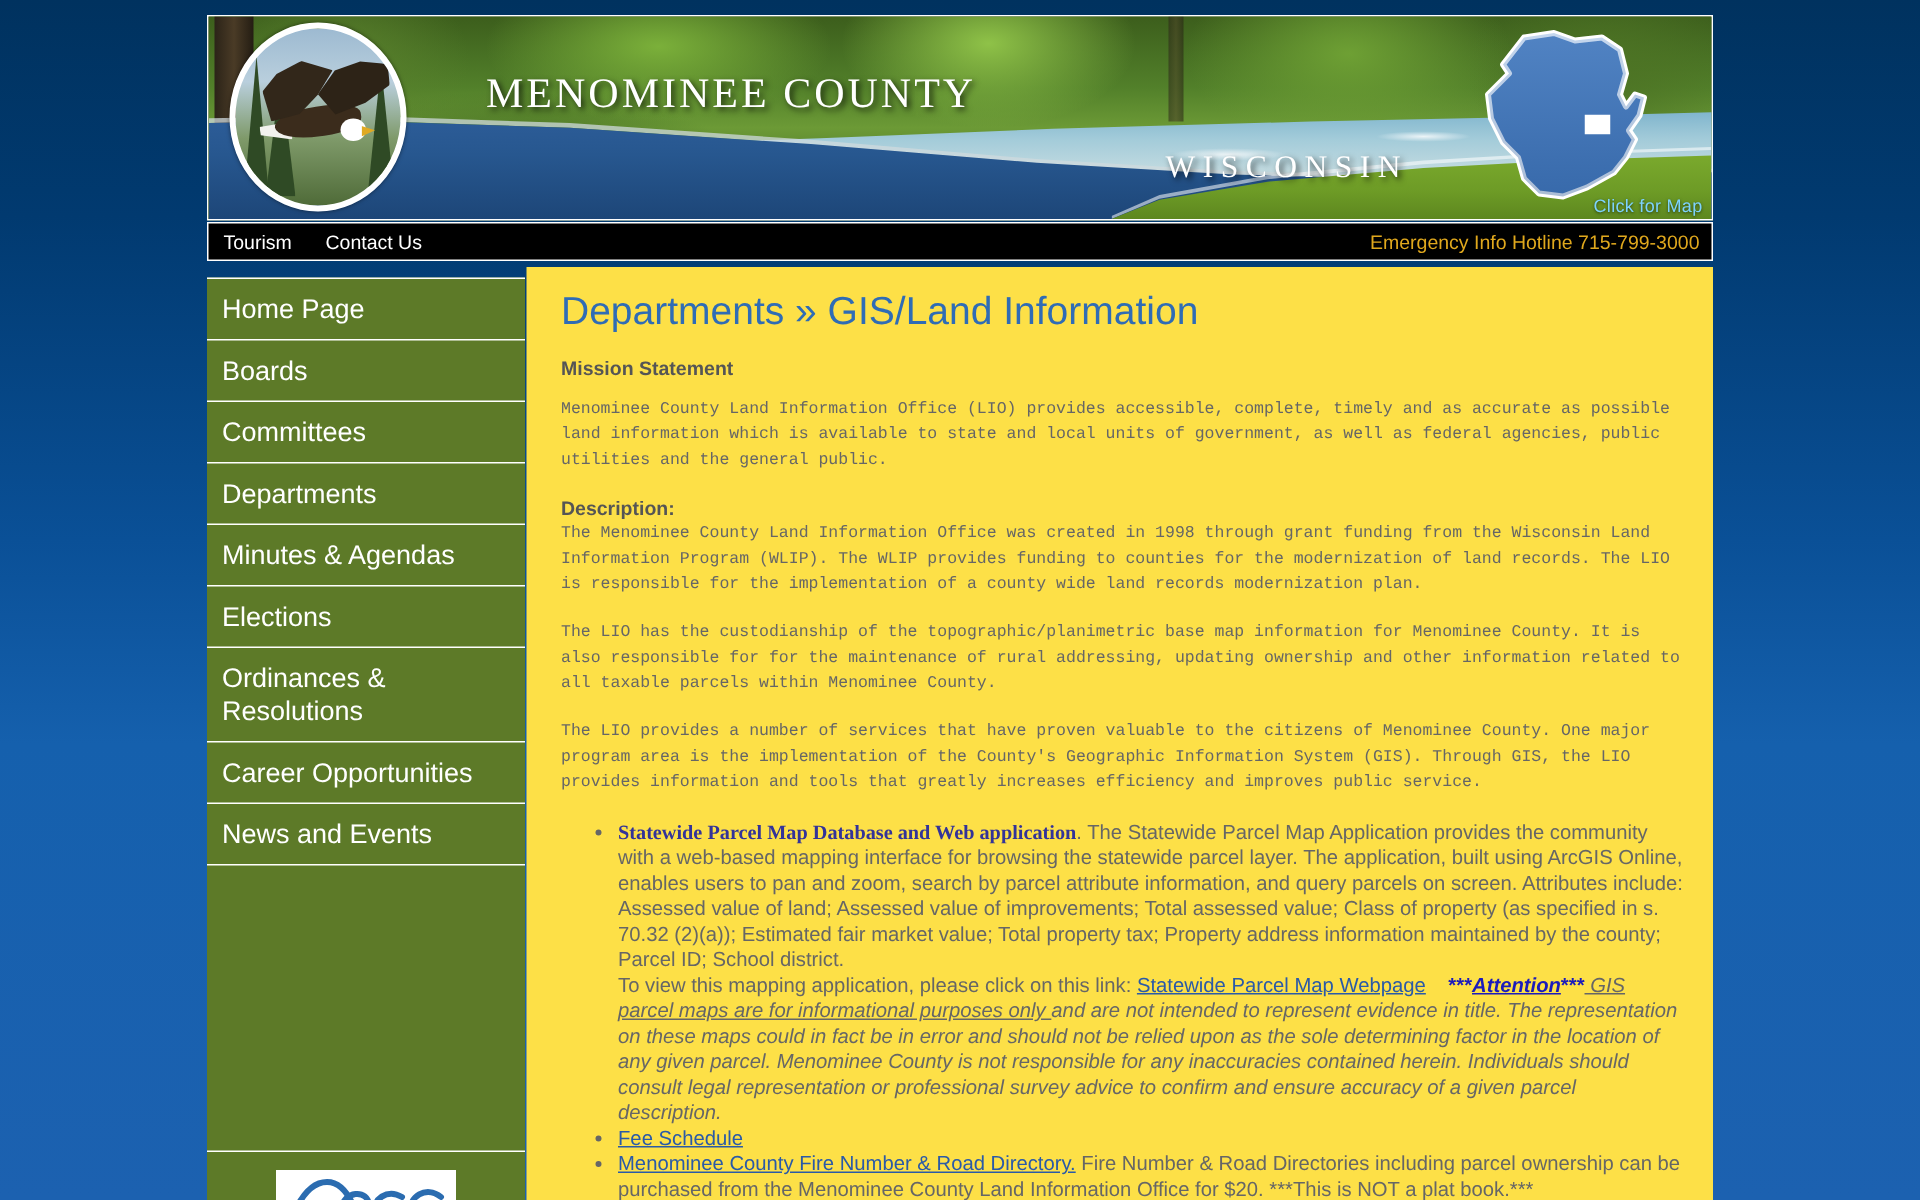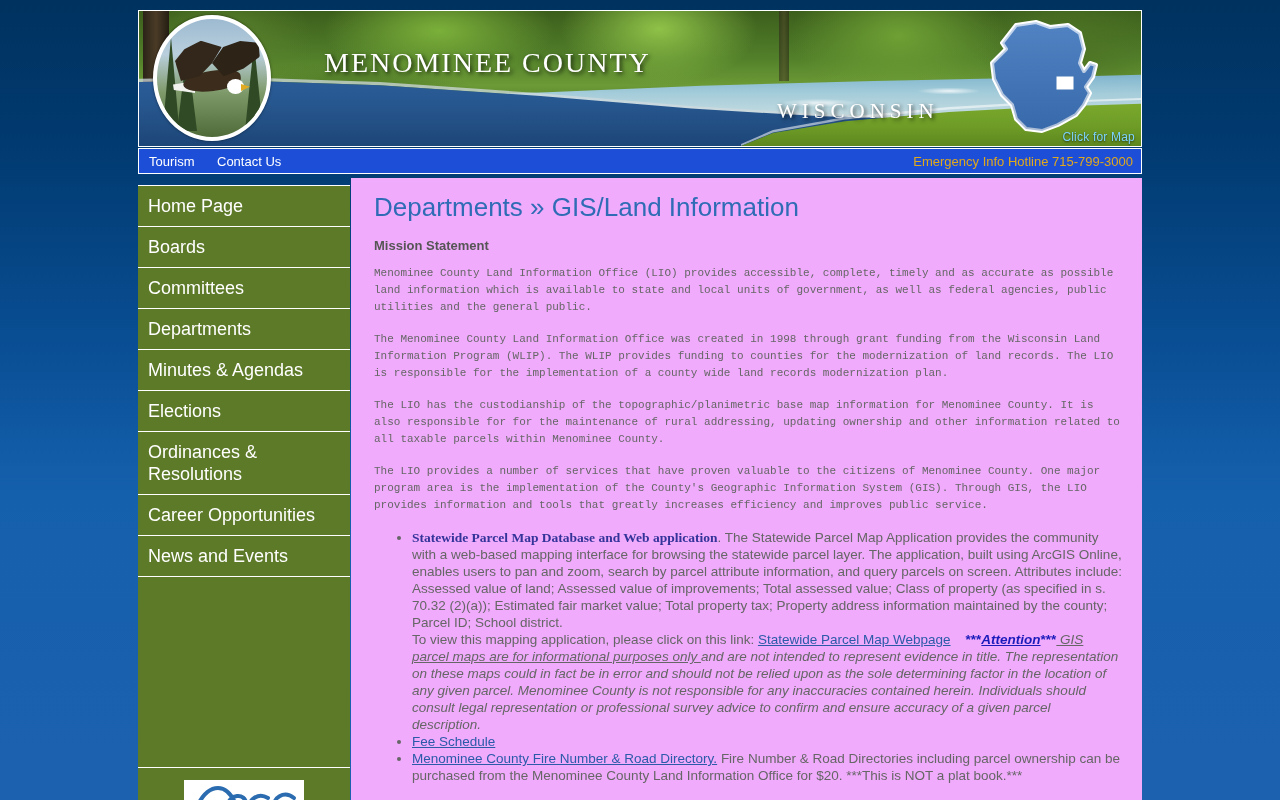--- a/index.html
+++ b/index.html
@@ -232,21 +232,21 @@
   }
   #wi-map svg { display: block; }
 
   
   #navbar {
     position: absolute;
     left: 0;
     top: 148px;
     width: 1004px;
     height: 26px;
-    background: #1d4ed8;
+    background: #000000;
     border: 1px solid #ffffff;
     box-sizing: border-box;
   }
   .nav-link {
     position: absolute;
     top: 5px;
     color: #ffffff;
     font-size: 13px;
     text-decoration: none;
     cursor: pointer;
@@ -302,21 +302,21 @@
     cursor: pointer;
   }
   #adrc-logo svg { display: block; }
 
   #content {
     position: absolute;
     left: 213px;
     top: 178px;
     width: 791px;
     height: 622px;
-    background: #f0abfc;
+    background: #fde047;
     box-sizing: border-box;
     padding: 14px 20px 0 23px;
     overflow: hidden;
   }
   #page-title {
     color: #2f6cb5;
     font-size: 26px;
     font-weight: normal;
     margin: 0 0 16px 0;
     line-height: 30px;
@@ -452,20 +452,21 @@
     </div>
   </nav>
 
   <main id="content">
 
     <h1 id="page-title">Departments » GIS/Land Information</h1>
 
     <div class="section-head">Mission Statement</div>
     <p class="para" style="margin-top:12px;">Menominee County Land Information Office (LIO) provides accessible, complete, timely and as accurate as possible land information which is available to state and local units of government, as well as federal agencies, public utilities and the general public.</p>
 
+    <div class="section-head">Description:</div>
     <p class="para">The Menominee County Land Information Office was created in 1998 through grant funding from the Wisconsin Land Information Program (WLIP). The WLIP provides funding to counties for the modernization of land records. The LIO is responsible for the implementation of a county wide land records modernization plan.</p>
     <p class="para">The LIO has the custodianship of the topographic/planimetric base map information for Menominee County. It is also responsible for for the maintenance of rural addressing, updating ownership and other information related to all taxable parcels within Menominee County.</p>
     <p class="para">The LIO provides a number of services that have proven valuable to the citizens of Menominee County. One major program area is the implementation of the County's Geographic Information System (GIS). Through GIS, the LIO provides information and tools that greatly increases efficiency and improves public service.</p>
 
     <ul class="services">
 
       <li>
         <span class="bold-lead">Statewide Parcel Map Database and Web application</span><span>. The Statewide Parcel Map Application provides the community with a web-based mapping interface for browsing the statewide parcel layer. The application, built using ArcGIS Online, enables users to pan and zoom, search by parcel attribute information, and query parcels on screen. Attributes include: Assessed value of land; Assessed value of improvements; Total assessed value; Class of property (as specified in s. 70.32 (2)(a)); Estimated fair market value; Total property tax; Property address information maintained by the county; Parcel ID; School district.</span><br>
         <span>To view this mapping application, please click on this link: </span><a class="inline-link">Statewide Parcel Map Webpage</a>&nbsp;&nbsp;&nbsp;&nbsp;<span class="attn-stars">***</span><span class="attention">Attention</span><span class="attn-stars">***</span><span class="ital-underline"> GIS parcel maps are for informational purposes only </span><span class="ital">and are not intended to represent evidence in title.  The representation on these maps could in fact be in error and should not be relied upon as the sole determining factor in the location of any given parcel.  Menominee County is not responsible for any inaccuracies contained herein.  Individuals should consult legal representation or professional survey advice to confirm and ensure accuracy of a given parcel description.</span>
       </li>

